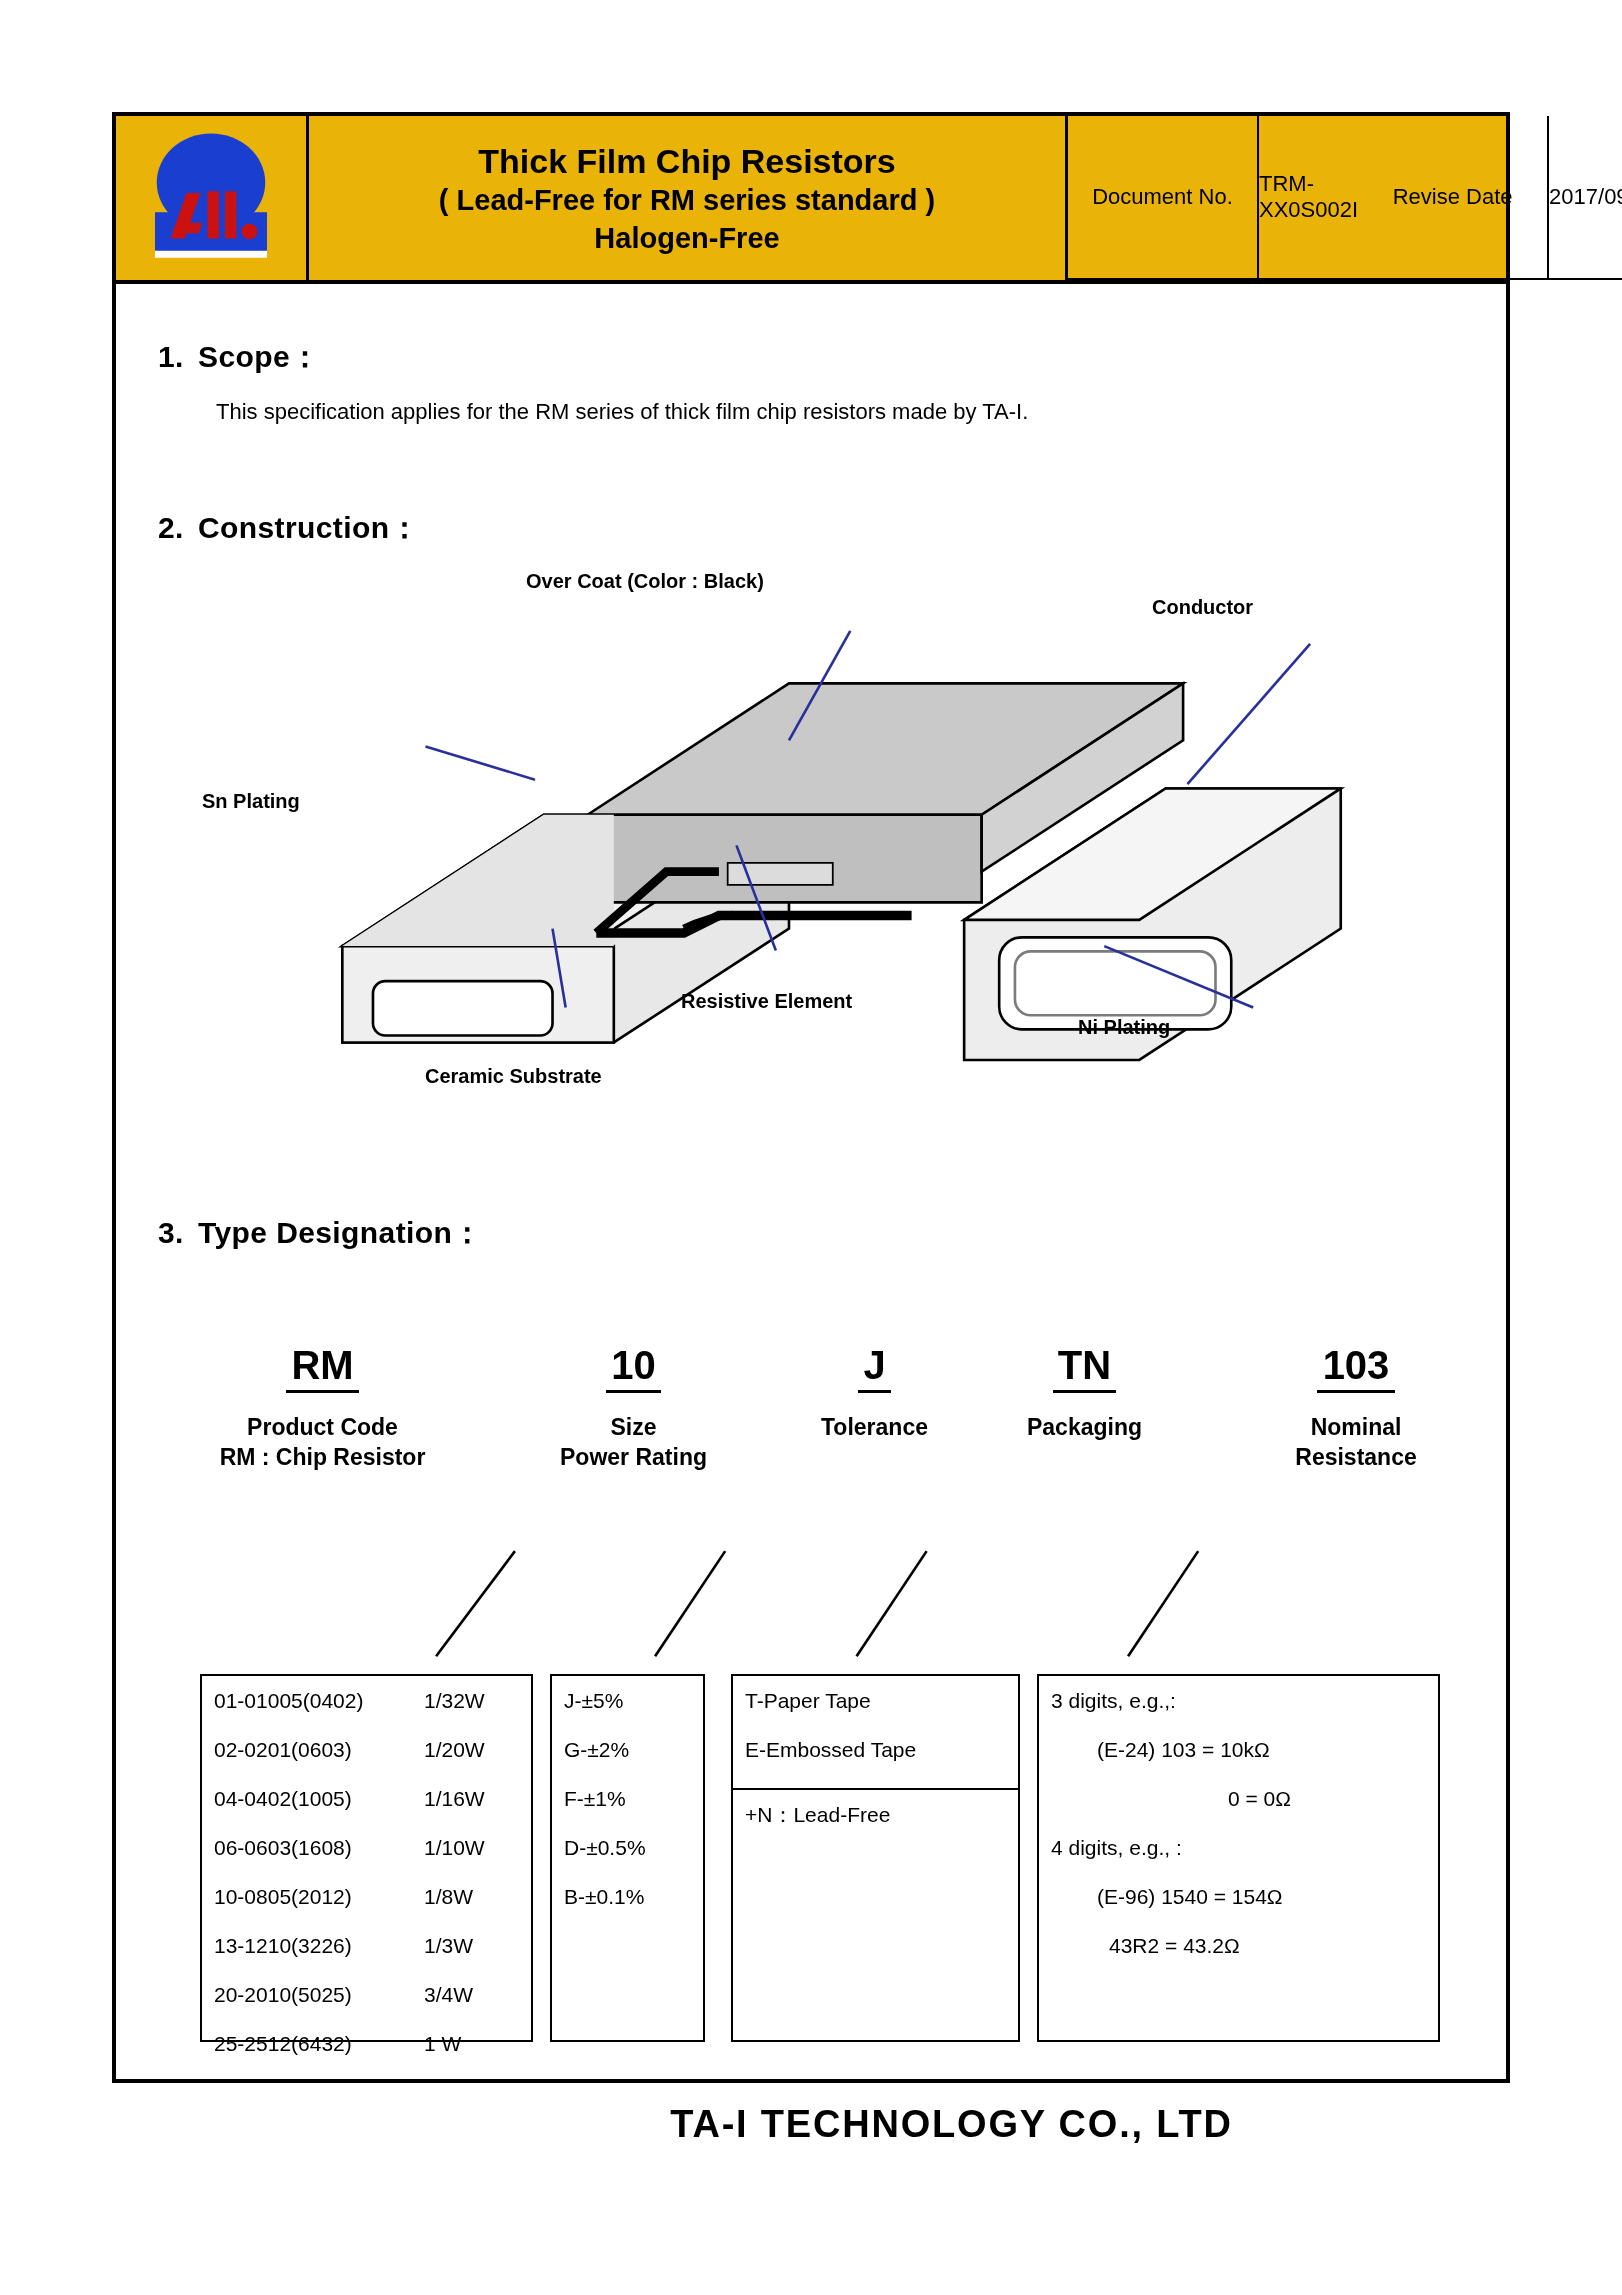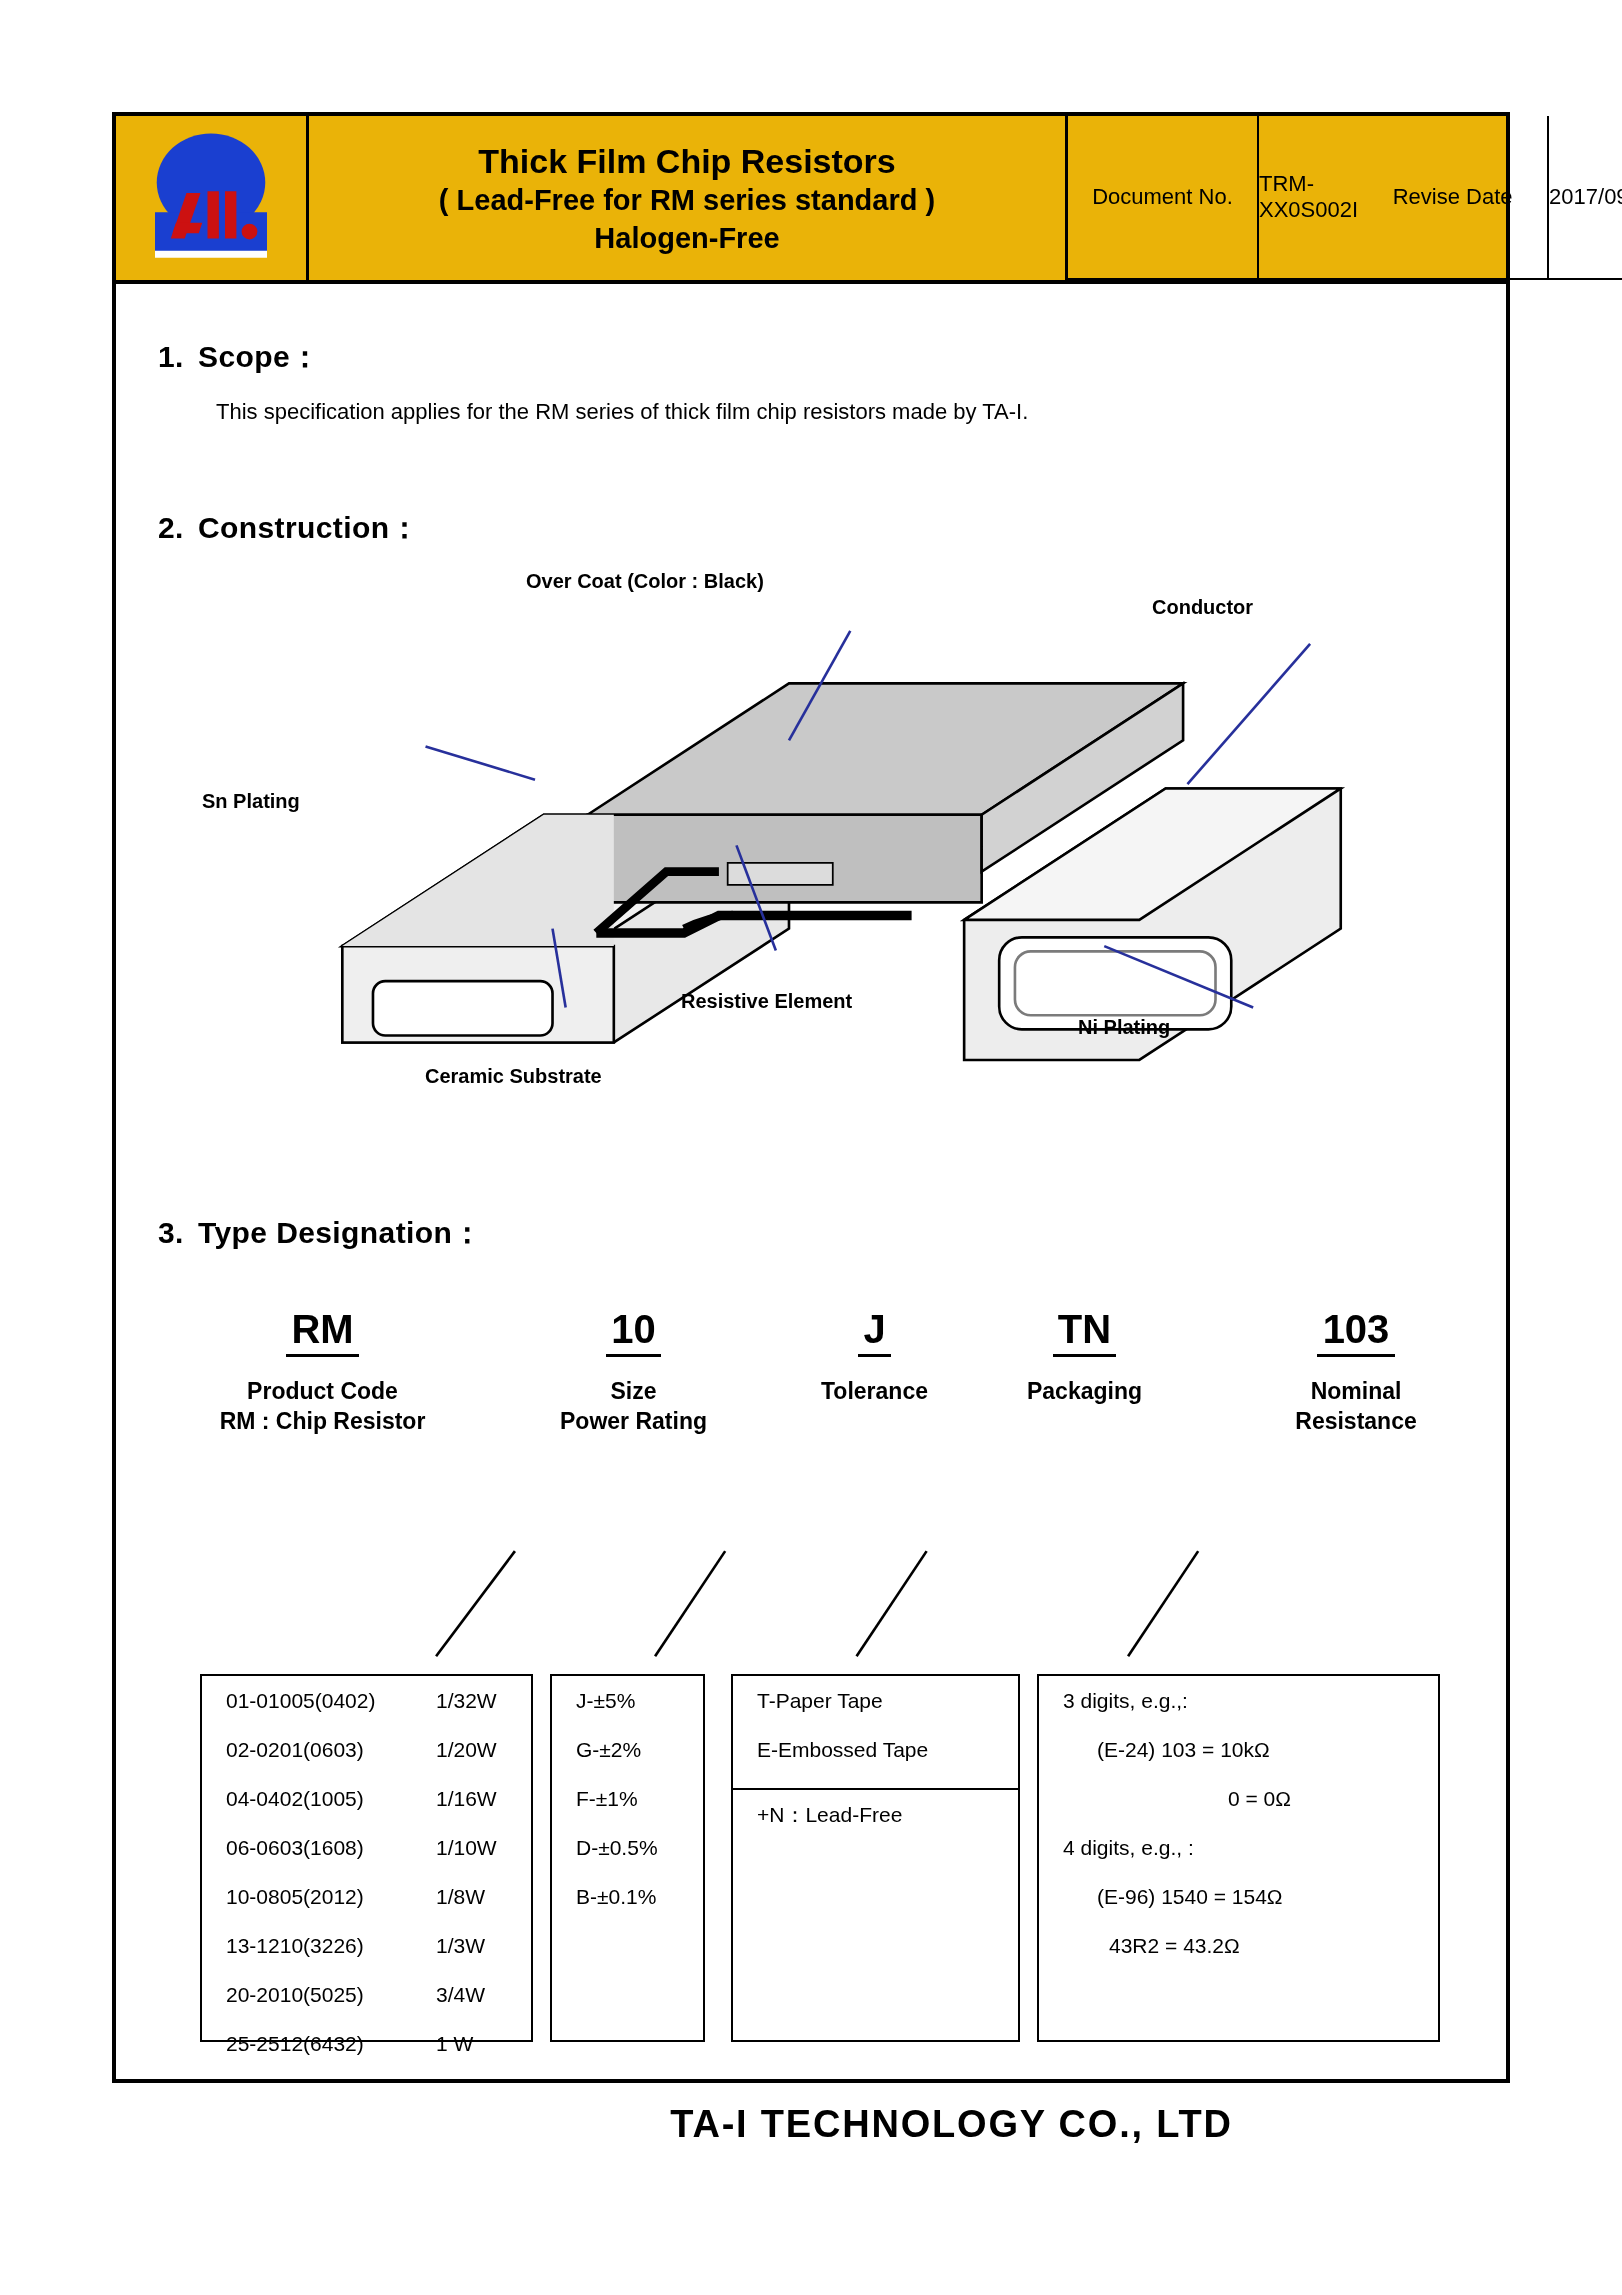--- a/index.html
+++ b/index.html
@@ -144,20 +144,21 @@
   .td {
     position: absolute;
     left: 112px;
     top: 1288px;
     width: 1398px;
     height: 789px;
   }
   .code-item {
     position: absolute;
     text-align: center;
+    margin-top: 36px;
   }
   .code-val {
     font-size: 40px;
     font-weight: bold;
     border-bottom: 3.5px solid #000;
     display: inline-block;
     padding: 0 5.3px 1.8px 5.3px;
     line-height: 47px;
   }
   .code-cap {
@@ -174,21 +175,21 @@
   .tbl {
     position: absolute;
     border: 2.6px solid #000;
     box-sizing: border-box;
     font-size: 21px;
     background: #fff;
   }
   .tbl .row {
     display: flex;
     line-height: 49px;
-    padding-left: 24px;
+    padding-left: 12px;
     white-space: nowrap;
   }
   .divider {
     border-top: 2.6px solid #000;
     margin: 0;
   }
 
   .footer {
     position: absolute;
     left: 0;

